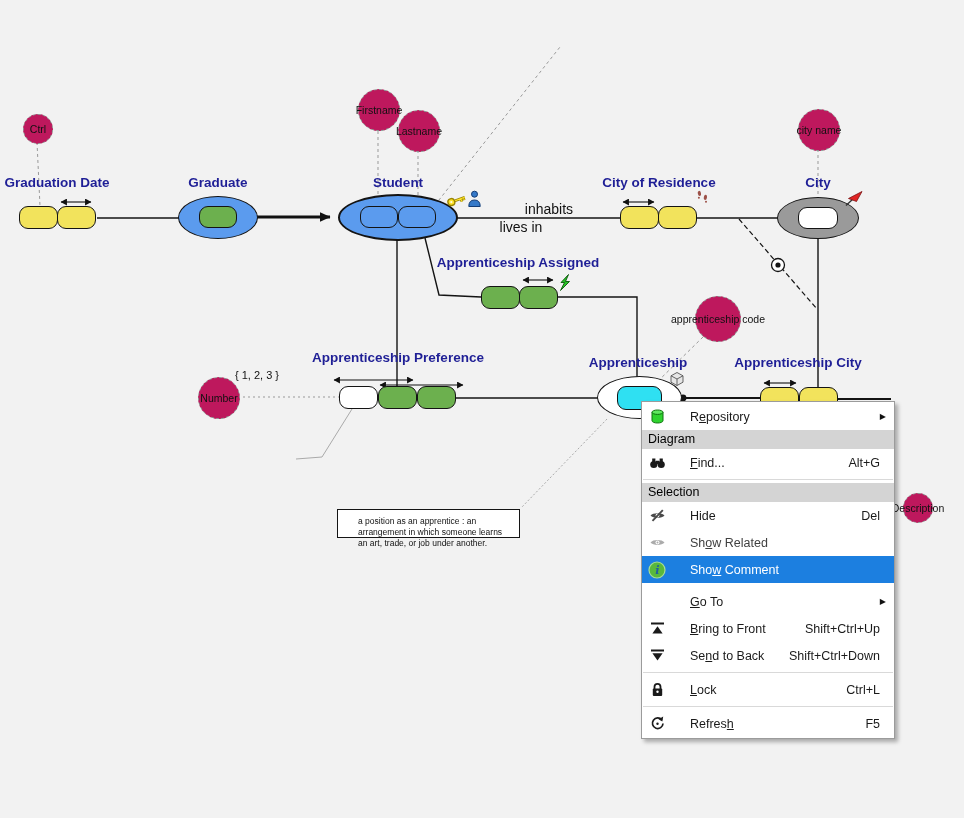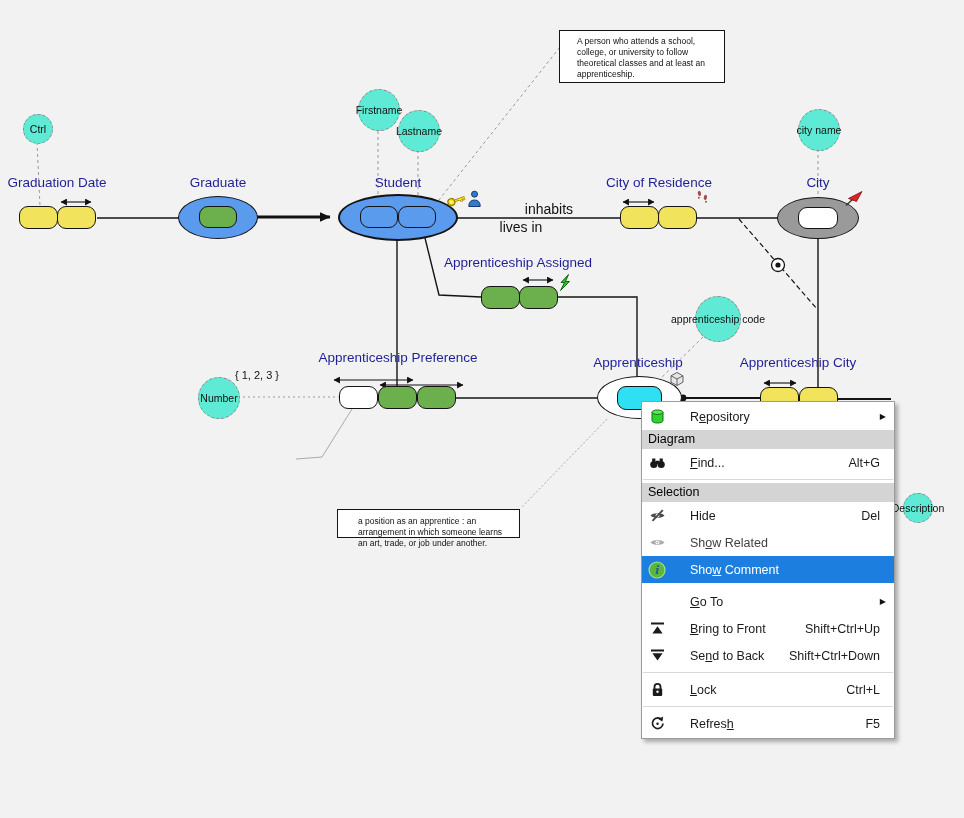--- a/index.html
+++ b/index.html
@@ -13,25 +13,25 @@
   .ellipse.blue{background:var(--entity-blue,#5b9bee)}
   .ellipse.gray{background:var(--entity-gray,#9a9a9a)}
   .ellipse.white{background:#fff}
   .ellipse.sel{border-width:2.2px}
   .role{position:absolute;border:1.4px solid #141414;border-radius:9px;box-sizing:border-box;z-index:3}
   .role.yellow{background:var(--role-yellow,#f2e35c)}
   .role.green{background:var(--role-green,#6cb04e)}
   .role.blue{background:var(--entity-blue,#5b9bee)}
   .role.white{background:#fff}
   .role.cyan{background:var(--role-cyan,#2fe0f2)}
-  .vcircle{position:absolute;border:1px dashed #8a8a8a;border-radius:50%;background:#5eead4;z-index:3}
+  .vcircle{position:absolute;border:1px dashed #8a8a8a;border-radius:50%;background:#be185d;z-index:3}
   .vlabel{position:absolute;left:50%;top:50%;transform:translate(-50%,-50%);
           font-size:10.5px;color:#111;white-space:nowrap;z-index:4}
   .elabel{position:absolute;transform:translateX(-50%);color:var(--label-navy,#1f1f96);
-          font-size:13.5px;font-weight:normal;white-space:nowrap;z-index:5}
+          font-size:13.5px;font-weight:bold;white-space:nowrap;z-index:5}
   .rel{position:absolute;transform:translateX(-50%);font-size:14px;color:#111;white-space:nowrap;z-index:4}
   .small{font-size:11px}
   .note{position:absolute;background:#fff;border:1px solid #141414;font-size:8.5px;color:#111;
         line-height:1.3;box-sizing:border-box;z-index:4}
   .dicon{position:absolute;z-index:5;line-height:0}
 
   
   #menu{position:absolute;left:641px;top:401px;width:252px;background:#fff;
         border:1px solid #9b9b9b;box-shadow:3px 3px 4px rgba(0,0,0,.30);
         z-index:10;padding:1px 0;font-size:12.5px;color:#1a1a1a}
@@ -159,21 +159,20 @@
   <div class="elabel" style="left:818px;top:175px">City</div>
   <div class="elabel" style="left:518px;top:255px">Apprenticeship Assigned</div>
   <div class="elabel" style="left:398px;top:350px">Apprenticeship Preference</div>
   <div class="elabel" style="left:638px;top:355px">Apprenticeship</div>
   <div class="elabel" style="left:798px;top:355px">Apprenticeship City</div>
 
   <div class="rel" style="left:549px;top:201px">inhabits</div>
   <div class="rel" style="left:521px;top:219px">lives in</div>
   <div class="rel small" style="left:257px;top:369px">{ 1, 2, 3 }</div>
 
-  <div class="note" style="left:559px;top:30px;width:166px;height:53px;padding:5px 6px 5px 17px">A person who attends a school, college, or university to follow theoretical classes and at least an apprenticeship.</div>
   <div class="note" style="left:337px;top:509px;width:183px;height:29px;padding:6px 6px 6px 20px">a position as an apprentice : an arrangement in which someone learns an art, trade, or job under another.</div>
 
   <span class="dicon" style="left:446px;top:192px">
     <svg width="22" height="16" viewBox="0 0 22 16">
         <g transform="rotate(-20 11 8)">
       <path d="M8.2,8 H19.2 M15,8 v3.2 M17.8,8 v2.6" stroke="#9a8500" stroke-width="2.6" fill="none"></path>
       <path d="M8.2,8 H19.2 M15,8 v3.2 M17.8,8 v2.6" stroke="#ffe32a" stroke-width="1.1" fill="none"></path>
       <circle cx="5" cy="8" r="3.4" fill="#ffe32a" stroke="#9a8500" stroke-width="1.4"></circle>
       <circle cx="5" cy="8" r="1.1" fill="#fffbe0"></circle>
         </g>

